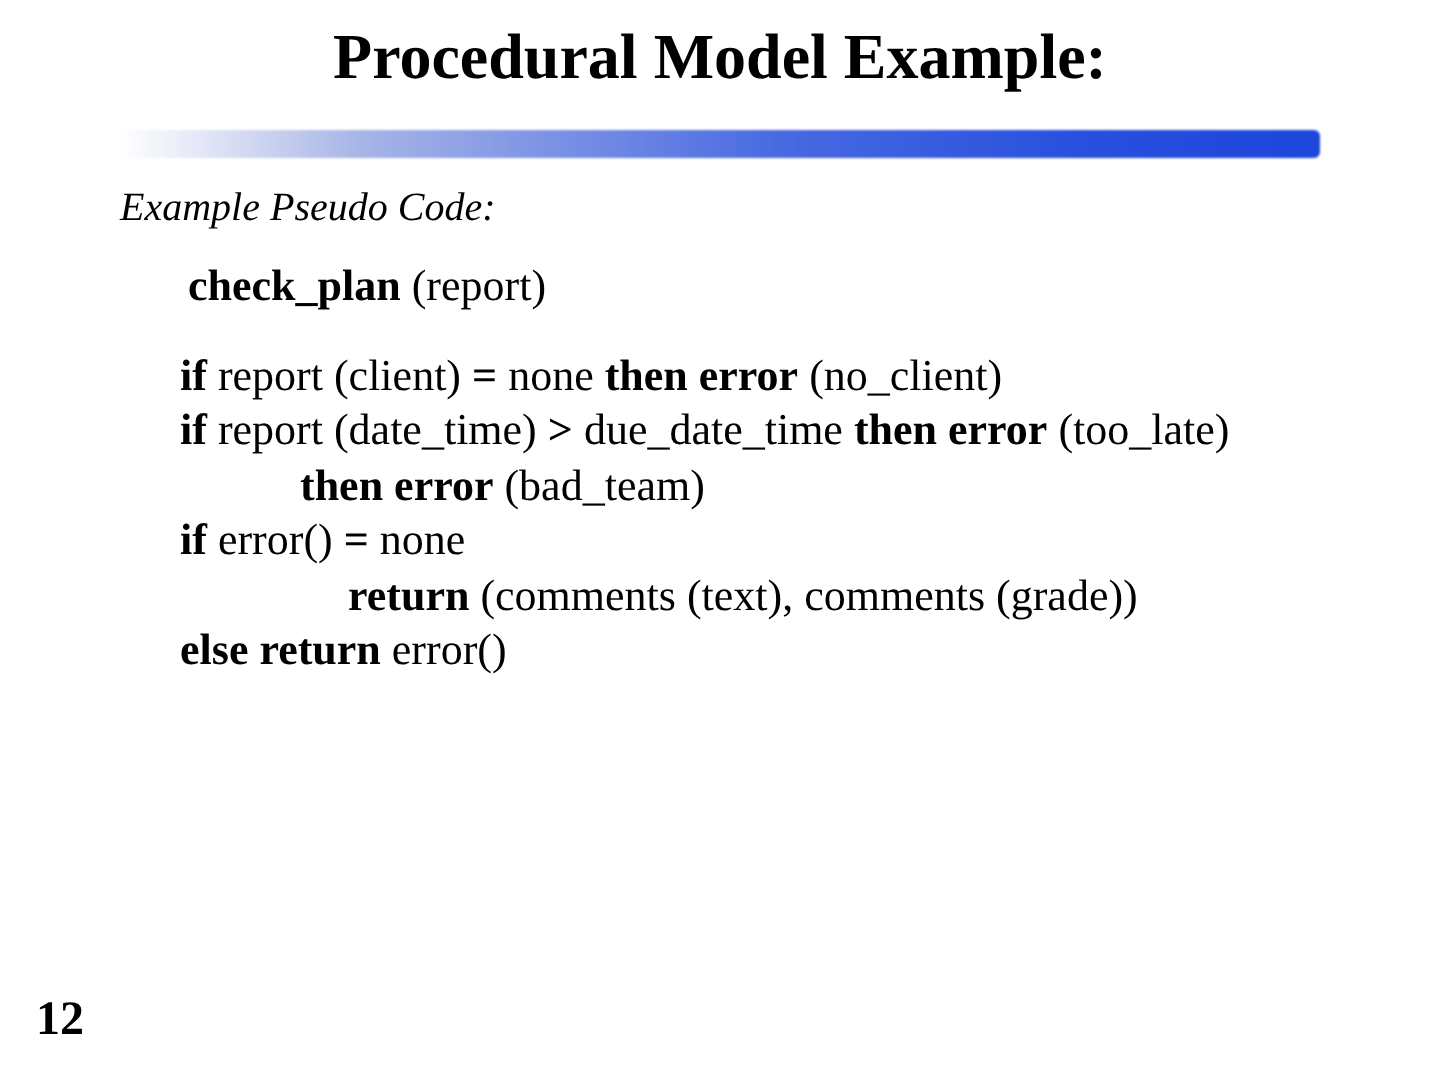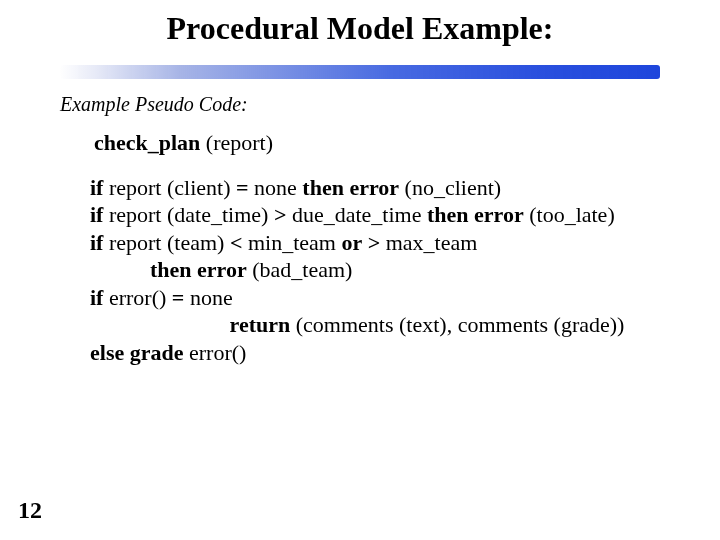--- a/index.html
+++ b/index.html
@@ -45,21 +45,21 @@
     font-size: 22px;
   }
   .fn .bold { font-weight: bold; margin-left: 24px; }
   .codeblock {
     margin: 18px 40px 0 90px;
     font-size: 22px;
     line-height: 1.25;
   }
   .codeblock .bold { font-weight: bold; }
   .indent { margin-left: 60px; }
-  .indent2 { margin-left: 84px; text-align: center; }
+  .indent2 { margin-left: 84px; }
   .page-num {
     position: absolute;
     left: 18px;
     bottom: 16px;
     font-size: 24px;
     font-weight: bold;
   }
 </style>
 </head>
 <body>
@@ -76,30 +76,27 @@
   <span class="bold">check_plan</span><span> (report)</span>
 </div>
 
 <div class="codeblock">
   <div>
     <span class="bold">if</span><span> report (client) </span><span class="bold">=</span><span> none </span><span class="bold">then error</span><span> (no_client)</span>
   </div>
   <div>
     <span class="bold">if</span><span> report (date_time) </span><span class="bold">&gt;</span><span> due_date_time </span><span class="bold">then error</span><span> (too_late)</span>
   </div>
-  <div>
-    <span class="bold">if</span><span> report (team) </span><span class="bold">&lt;</span><span> min_team </span><span class="bold">or</span><span> </span><span class="bold">&gt;</span><span> max_team</span>
-  </div>
   <div class="indent">
     <span class="bold">then error</span><span> (bad_team)</span>
   </div>
   <div>
     <span class="bold">if</span><span> error() </span><span class="bold">=</span><span> none</span>
   </div>
   <div class="indent2">
     <span class="bold">return</span><span> (comments (text), comments (grade))</span>
   </div>
   <div>
-    <span class="bold">else grade</span><span> error()</span>
+    <span class="bold">else return</span><span> error()</span>
   </div>
 </div>
 
 <div class="page-num">12</div>
 
 </body></html>

